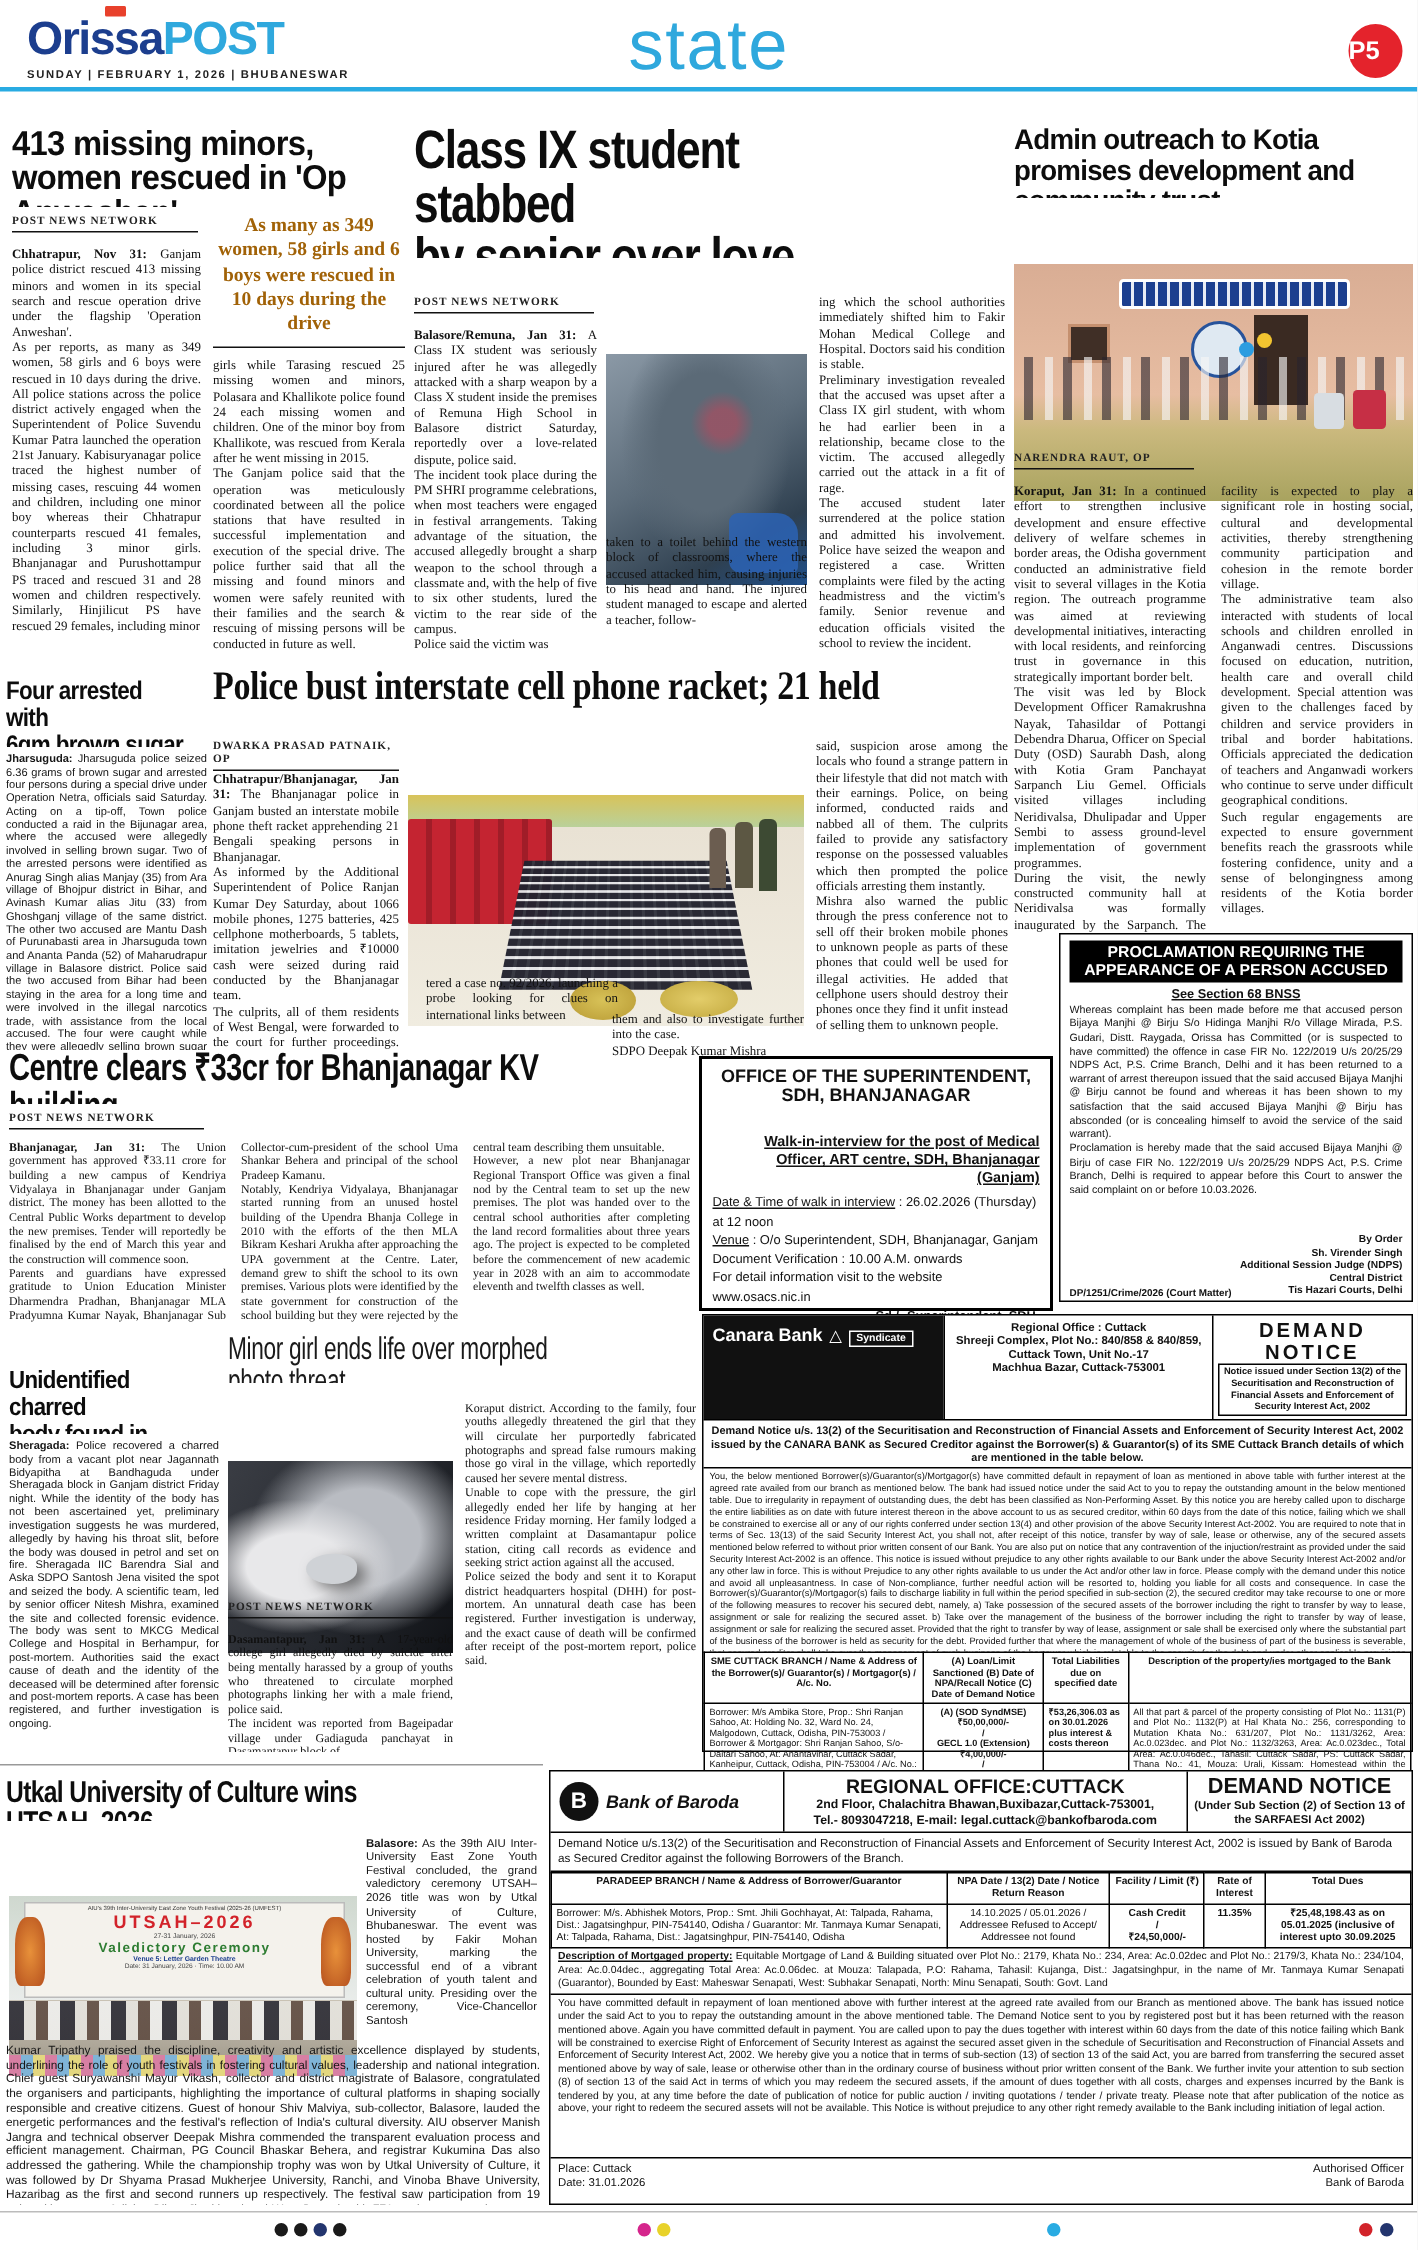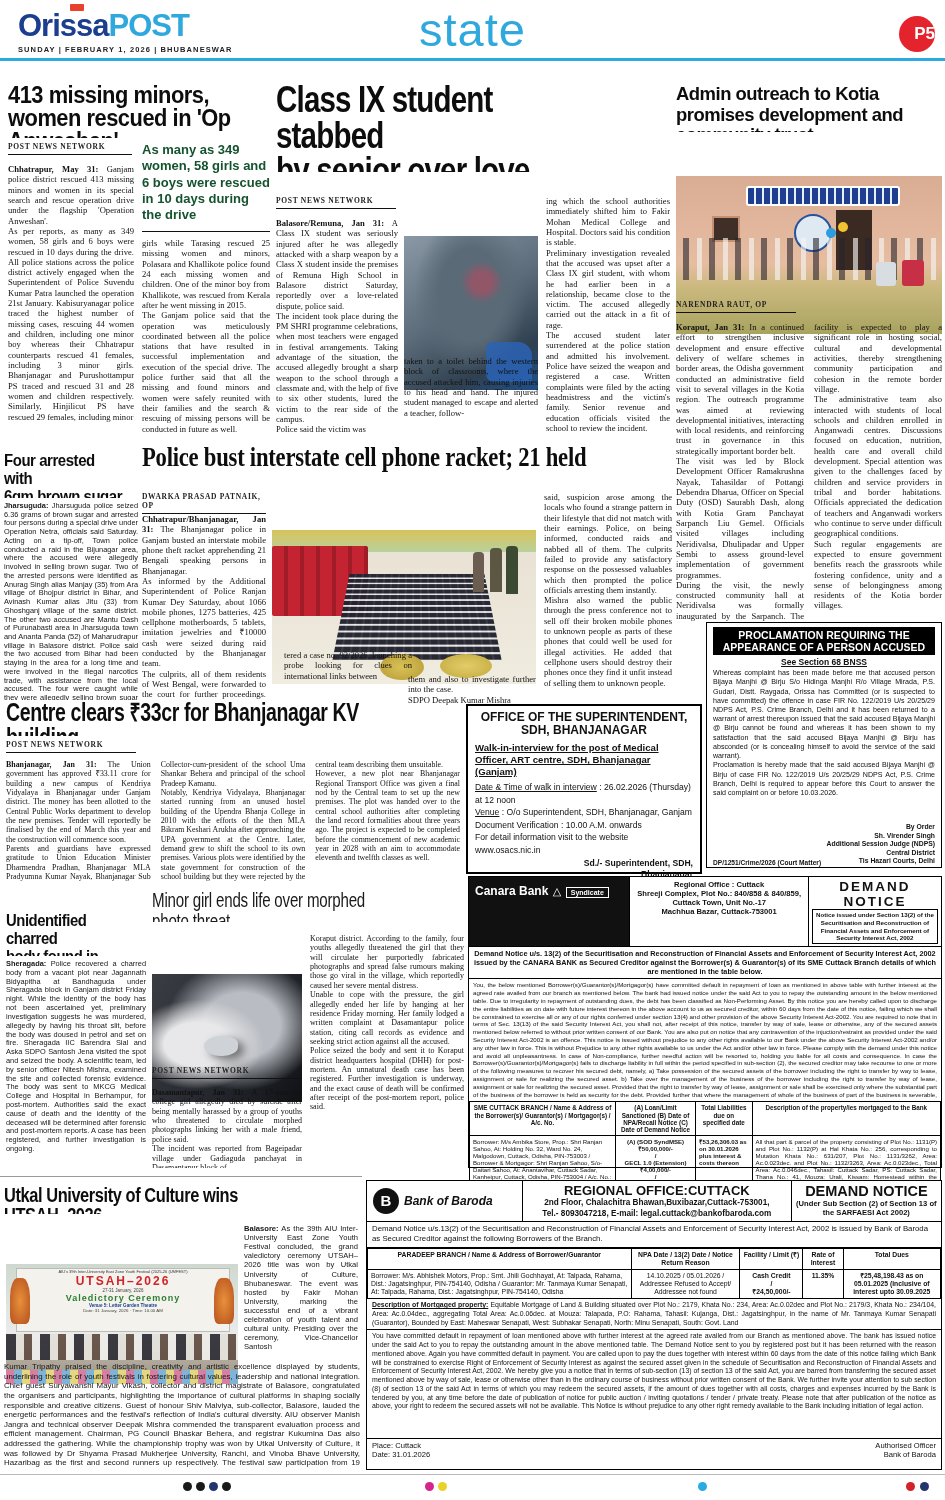--- a/index.html
+++ b/index.html
@@ -31,33 +31,33 @@
 <div id="page">
 
   <div class="abs" style="left:18px;top:8px;">
     <div style="position:relative;">
       <div style="position:absolute;left:52px;top:-4px;width:14px;height:7px;background:#e8412c;border-radius:1px;"></div>
       <span class="sans" style="font-size:31px;font-weight:800;color:#1c3e8e;letter-spacing:-1px;">Orissa</span><span class="sans" style="font-size:31px;font-weight:800;color:#2fa8dd;letter-spacing:-1px;">POST</span>
     </div>
     <div class="sans" style="font-size:7.5px;font-weight:700;letter-spacing:1.1px;color:#222;margin-top:1px;">SUNDAY | FEBRUARY 1, 2026 | BHUBANESWAR</div>
   </div>
   <div class="abs sans" style="left:0;top:2px;width:945px;text-align:center;font-size:47px;font-weight:200;color:#2fa8dd;letter-spacing:1px;">state</div>
-  <div class="abs sans" style="right:10px;top:16px;width:36px;height:36px;border-radius:50%;background:#e4232c;color:#fff;font-weight:800;font-size:17px;line-height:36px;text-align:right;">P5</div>
+  <div class="abs sans" style="right:10px;top:16px;width:36px;height:36px;border-radius:50%;background:#e4232c;color:#fff;font-weight:800;font-size:17px;line-height:36px;text-align:left;">P5</div>
   <div class="abs" style="left:0;top:58px;width:945px;height:3px;background:#29abe2;"></div>
 
   <div class="abs clip" style="left:8px;top:84px;width:262px;height:54px;">
     <span class="hl" style="font-size:23px;transform:scaleX(.95);">413 missing minors, women rescued in 'Op Anweshan'</span>
   </div>
   <div class="abs" style="left:8px;top:142px;width:124px;">
       <span class="byline" style="display:block;">POST NEWS NETWORK</span>
     </div>
-  <div class="abs clip just bodytext pre" style="left:8px;top:164px;width:126px;height:284px;"><b class="dl">Chhatrapur, May 31:</b> <span>Ganjam police district rescued 413 missing minors and women in its special search and rescue operation drive under the flagship 'Operation Anweshan'.
+  <div class="abs clip just bodytext pre" style="left:8px;top:164px;width:126px;height:284px;"><b class="dl">Chhatrapur, Nov 31:</b> <span>Ganjam police district rescued 413 missing minors and women in its special search and rescue operation drive under the flagship 'Operation Anweshan'.
 As per reports, as many as 349 women, 58 girls and 6 boys were rescued in 10 days during the drive. All police stations across the police district actively engaged when the Superintendent of Police Suvendu Kumar Patra launched the operation 21st January. Kabisuryanagar police traced the highest number of missing cases, rescuing 44 women and children, including one minor boy whereas their Chhatrapur counterparts rescued 41 females, including 3 minor girls. Bhanjanagar and Purushottampur PS traced and rescued 31 and 28 women and children respectively. Similarly, Hinjilicut PS have rescued 29 females, including minor</span></div>
   <div class="abs" style="left:142px;top:142px;width:128px;">
-    <div class="sans" style="font-size:13px;font-weight:700;color:#14532d;line-height:1.25;border-bottom:1.5px solid #111;padding-bottom:8px;">As many as 349 women, 58 girls and 6 boys were rescued in 10 days during the drive</div>
+    <div class="sans" style="font-size:13px;font-weight:700;color:#a16207;text-align:center;line-height:1.25;border-bottom:1.5px solid #111;padding-bottom:8px;font-family:Liberation Serif, serif;">As many as 349 women, 58 girls and 6 boys were rescued in 10 days during the drive</div>
   </div>
   <div class="abs clip just bodytext pre" style="left:142px;top:238px;width:128px;height:210px;">girls while Tarasing rescued 25 missing women and minors, Polasara and Khallikote police found 24 each missing women and children. One of the minor boy from Khallikote, was rescued from Kerala after he went missing in 2015.
 The Ganjam police said that the operation was meticulously coordinated between all the police stations that have resulted in successful implementation and execution of the special drive. The police further said that all the missing and found minors and women were safely reunited with their families and the search &amp; rescuing of missing persons will be conducted in future as well.</div>
 
   <div class="abs clip" style="left:276px;top:82px;width:400px;height:90px;">
     <span class="hl" style="font-size:36px;transform:scaleX(.82);letter-spacing:-1px;"><span>Class IX student stabbed</span><br><span>by senior over love affair</span></span>
   </div>
   <div class="abs" style="left:276px;top:196px;width:120px;">
       <span class="byline" style="display:block;">POST NEWS NETWORK</span>
     </div>
@@ -150,21 +150,21 @@
   <div class="abs" style="left:6px;top:740px;width:130px;">
       <span class="byline" style="display:block;">POST NEWS NETWORK</span>
     </div>
   <div class="abs clip just pre cols3" style="left:6px;top:760px;width:454px;height:146px;font-size:7.9px;line-height:1.18;color:#121212;"><b class="dl">Bhanjanagar, Jan 31:</b> <span>The Union government has approved ₹33.11 crore for building a new campus of Kendriya Vidyalaya in Bhanjanagar under Ganjam district. The money has been allotted to the Central Public Works department to develop the new premises. Tender will reportedly be finalised by the end of March this year and the construction will commence soon.
 Parents and guardians have expressed gratitude to Union Education Minister Dharmendra Pradhan, Bhanjanagar MLA Pradyumna Kumar Nayak, Bhanjanagar Sub Collector-cum-president of the school Uma Shankar Behera and principal of the school Pradeep Kamanu.
 Notably, Kendriya Vidyalaya, Bhanjanagar started running from an unused hostel building of the Upendra Bhanja College in 2010 with the efforts of the then MLA Bikram Keshari Arukha after approaching the UPA government at the Centre. Later, demand grew to shift the school to its own premises. Various plots were identified by the state government for construction of the school building but they were rejected by the central team describing them unsuitable.
 However, a new plot near Bhanjanagar Regional Transport Office was given a final nod by the Central team to set up the new premises. The plot was handed over to the central school authorities after completing the land record formalities about three years ago. The project is expected to be completed before the commencement of new academic year in 2028 with an aim to accommodate eleventh and twelfth classes as well.</span></div>
 
   <div class="abs notice sans" style="left:466px;top:704px;width:236px;height:170px;border-width:2px;padding:5px 7px;">
     <div style="font-weight:800;font-size:12px;text-align:center;line-height:1.1;">OFFICE OF THE SUPERINTENDENT, SDH, BHANJANAGAR</div>
-    <div style="font-weight:800;font-size:9.6px;text-align:left;text-decoration:underline;line-height:1.25;margin-top:5px;">Walk-in-interview for the post of Medical Officer, ART centre, SDH, Bhanjanagar (Ganjam)</div>
+    <div style="font-weight:800;font-size:9.6px;text-align:right;text-decoration:underline;line-height:1.25;margin-top:19px;">Walk-in-interview for the post of Medical Officer, ART centre, SDH, Bhanjanagar (Ganjam)</div>
     <div style="font-size:8.6px;line-height:1.45;margin-top:3px;">
       <span style="text-decoration:underline;">Date &amp; Time of walk in interview</span><span> : 26.02.2026 (Thursday) at 12 noon</span><br>
       <span style="text-decoration:underline;">Venue</span><span> : O/o Superintendent, SDH, Bhanjanagar, Ganjam</span><br>
       <span>Document Verification : 10.00 A.M. onwards</span><br>
       <span>For detail information visit to the website www.osacs.nic.in</span>
     </div>
     <div class="pre" style="font-weight:800;font-size:8.6px;text-align:right;line-height:1.3;margin-top:2px;">Sd./- Superintendent, SDH,
 Bhanjanagar</div>
   </div>
 

